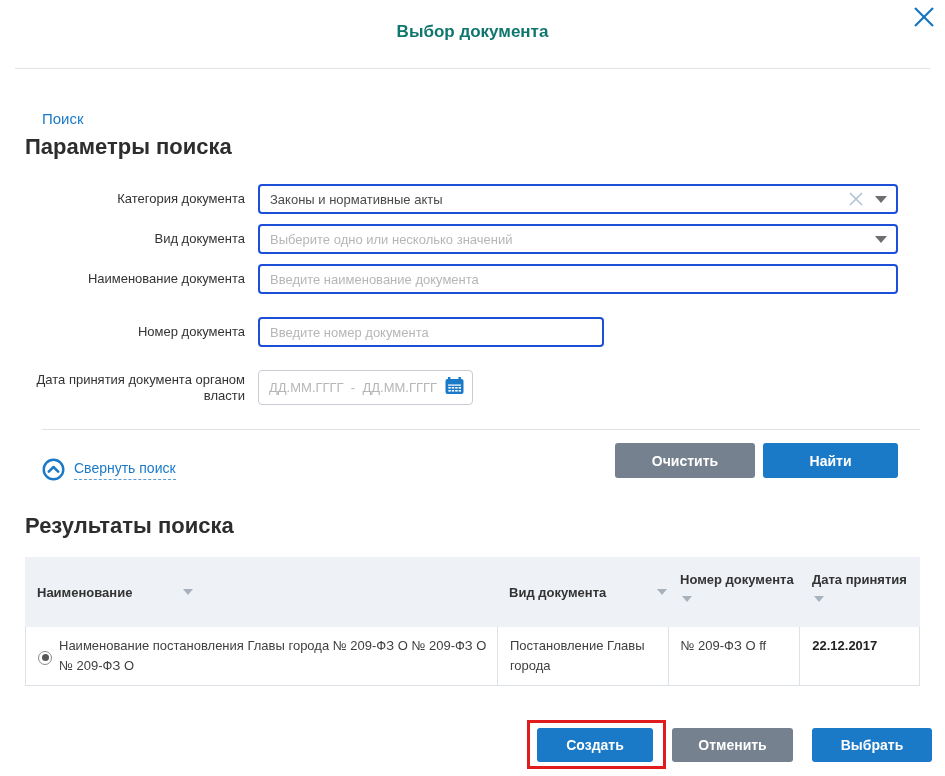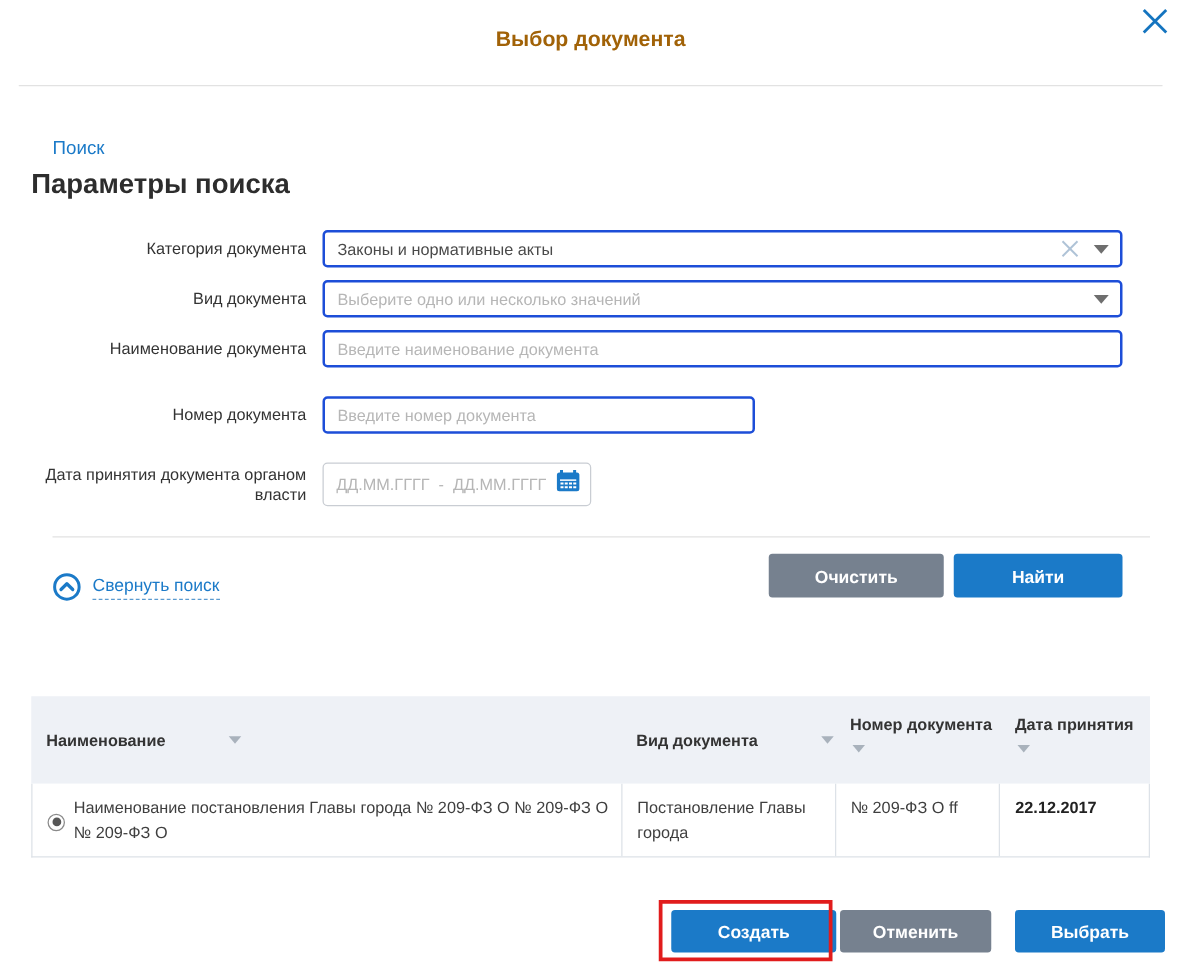--- a/index.html
+++ b/index.html
@@ -3,21 +3,21 @@
 <meta charset="utf-8">
 <style>
   * { margin:0; padding:0; box-sizing:border-box; }
   html,body { background:#fff; }
   body { font-family:"Liberation Sans", sans-serif; }
   .dialog {
     position:relative; width:945px; height:776px; background:#fff; overflow:hidden;
   }
   .dialog-title {
     position:absolute; top:22px; left:0; right:0; text-align:center;
-    font-size:17px; font-weight:700; color:#a16207;
+    font-size:17px; font-weight:700; color:#0f766e;
   }
   .close-btn { position:absolute; top:4px; right:8px; width:26px; height:26px; cursor:pointer; }
   .hr { position:absolute; left:15px; right:15px; height:0; border-top:1px solid #e2e2e2; }
   .hr.top { top:68px; }
   .hr.mid { top:429px; left:42px; right:25px; }
 
   .search-link {
     position:absolute; top:110px; left:42px; font-size:15px; color:#1b7ac8;
     text-decoration:none; cursor:pointer;
   }
@@ -64,21 +64,21 @@
   }
 
   .btn {
     position:absolute; height:35px; border:none; border-radius:3px; color:#fff;
     font-family:"Liberation Sans", sans-serif; font-size:14px; font-weight:700; cursor:pointer;
   }
   .btn-blue { background:#1b7ac8; }
   .btn-gray { background:#76818f; }
   .btn-clear { top:443px; left:615px; width:140px; }
   .btn-find  { top:443px; left:763px; width:135px; }
-  .btn-create { top:728px; left:537px; width:132px; height:34px; }
+  .btn-create { top:728px; left:537px; width:116px; height:34px; }
   .btn-cancel { top:728px; left:672px; width:121px; height:34px; }
   .btn-select { top:728px; left:812px; width:120px; height:34px; }
   .annotation-box {
     position:absolute; top:720px; left:527px; width:139px; height:49px;
     border:3px solid #e11c1c; pointer-events:none;
   }
 
   .results-table { position:absolute; top:557px; left:25px; width:895px; font-size:13px; }
   .thead { display:flex; height:70px; background:#eef1f6; color:#333; font-weight:700; }
   .th { padding:0 10px 0 12px; }
@@ -195,20 +195,21 @@
         <circle cx="11.5" cy="11.5" r="9.8" fill="#fff" stroke="#1b7ac8" stroke-width="2.4"></circle>
         <path d="M6.8 13.6 L11.5 9 L16.2 13.6" fill="none" stroke="#1b7ac8" stroke-width="2.6" stroke-linecap="round" stroke-linejoin="round"></path>
       </svg>
     </span>
     <a class="collapse-link">Свернуть поиск</a>
   </div>
 
   <button class="btn btn-gray btn-clear">Очистить</button>
   <button class="btn btn-blue btn-find">Найти</button>
 
+  <div class="section-title results-title">Результаты поиска</div>
 
   <div class="results-table">
     <div class="thead">
       <div class="th th-center col1">
         <span class="th-label">Наименование</span>
         <span class="sort-arrow"></span>
       </div>
       <div class="th th-center col2">
         <span class="th-label">Вид документа</span>
         <span class="sort-arrow"></span>

